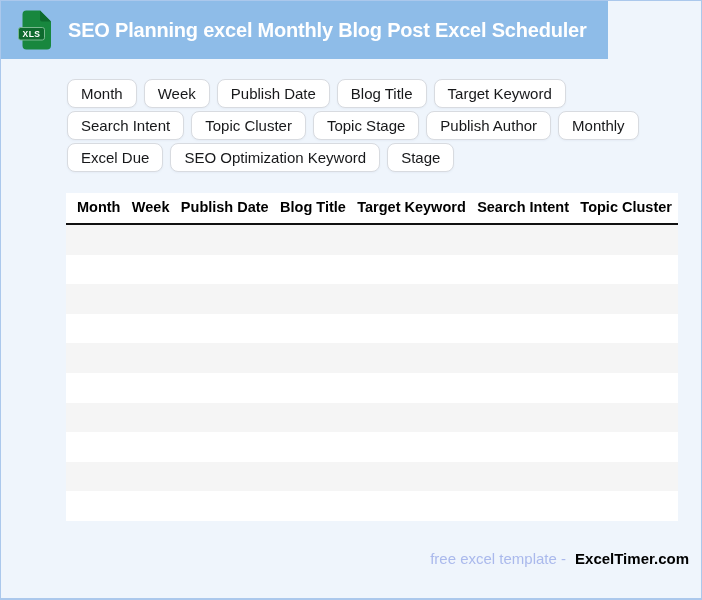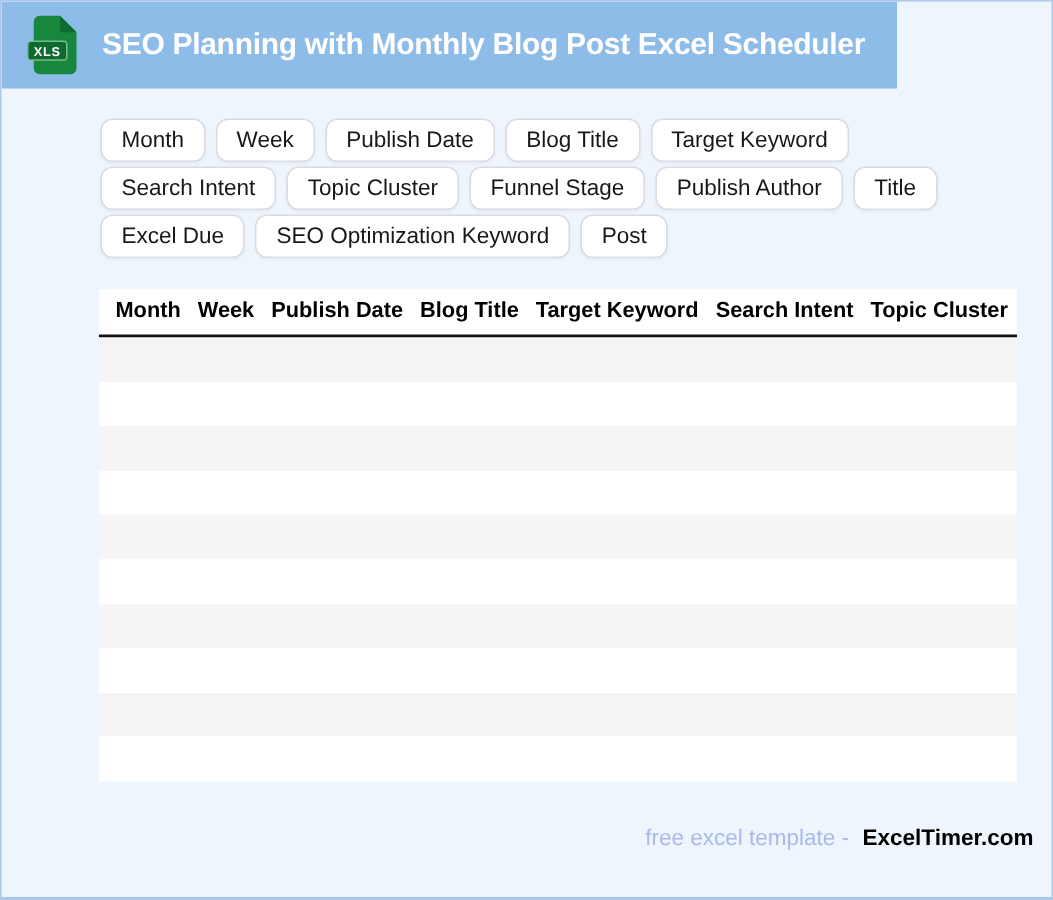--- a/index.html
+++ b/index.html
@@ -103,37 +103,37 @@
 
 <div class="page">
 
   <div class="header">
     <svg class="xls-icon" width="34" height="40" viewBox="0 0 34 40" xmlns="http://www.w3.org/2000/svg">
       <path d="M8.5 0.5 h13.5 l11 11 v24 a4 4 0 0 1 -4 4 h-20.5 a4 4 0 0 1 -4 -4 v-31 a4 4 0 0 1 4 -4 z" fill="#18873e"></path>
       <path d="M22 0.5 l11 11 h-9 a2 2 0 0 1 -2 -2 z" fill="#0e6a2e"></path>
       <rect x="0.5" y="17.5" width="26" height="12.5" rx="2.2" fill="#0e6a2e" stroke="#79b98f" stroke-width="1"></rect>
       <text x="13.5" y="27" text-anchor="middle" font-family="Liberation Sans, sans-serif" font-size="8.5" font-weight="bold" fill="#ffffff" letter-spacing="0.5">XLS</text>
     </svg>
-    <div class="header-title">SEO Planning with Monthly Blog Post Excel Scheduler</div>
+    <div class="header-title">SEO Planning excel Monthly Blog Post Excel Scheduler</div>
   </div>
 
   <div class="chips">
       <div class="chip">Month</div>
       <div class="chip">Week</div>
       <div class="chip">Publish Date</div>
       <div class="chip">Blog Title</div>
       <div class="chip">Target Keyword</div>
       <div class="chip">Search Intent</div>
       <div class="chip">Topic Cluster</div>
-      <div class="chip">Funnel Stage</div>
+      <div class="chip">Topic Stage</div>
       <div class="chip">Publish Author</div>
-      <div class="chip">Title</div>
+      <div class="chip">Monthly</div>
       <div class="chip">Excel Due</div>
       <div class="chip">SEO Optimization Keyword</div>
-      <div class="chip">Post</div>
+      <div class="chip">Stage</div>
     </div>
 
   <div class="table">
     <div class="thead">
         <div class="th">Month</div>
         <div class="th">Week</div>
         <div class="th">Publish Date</div>
         <div class="th">Blog Title</div>
         <div class="th">Target Keyword</div>
         <div class="th">Search Intent</div>

